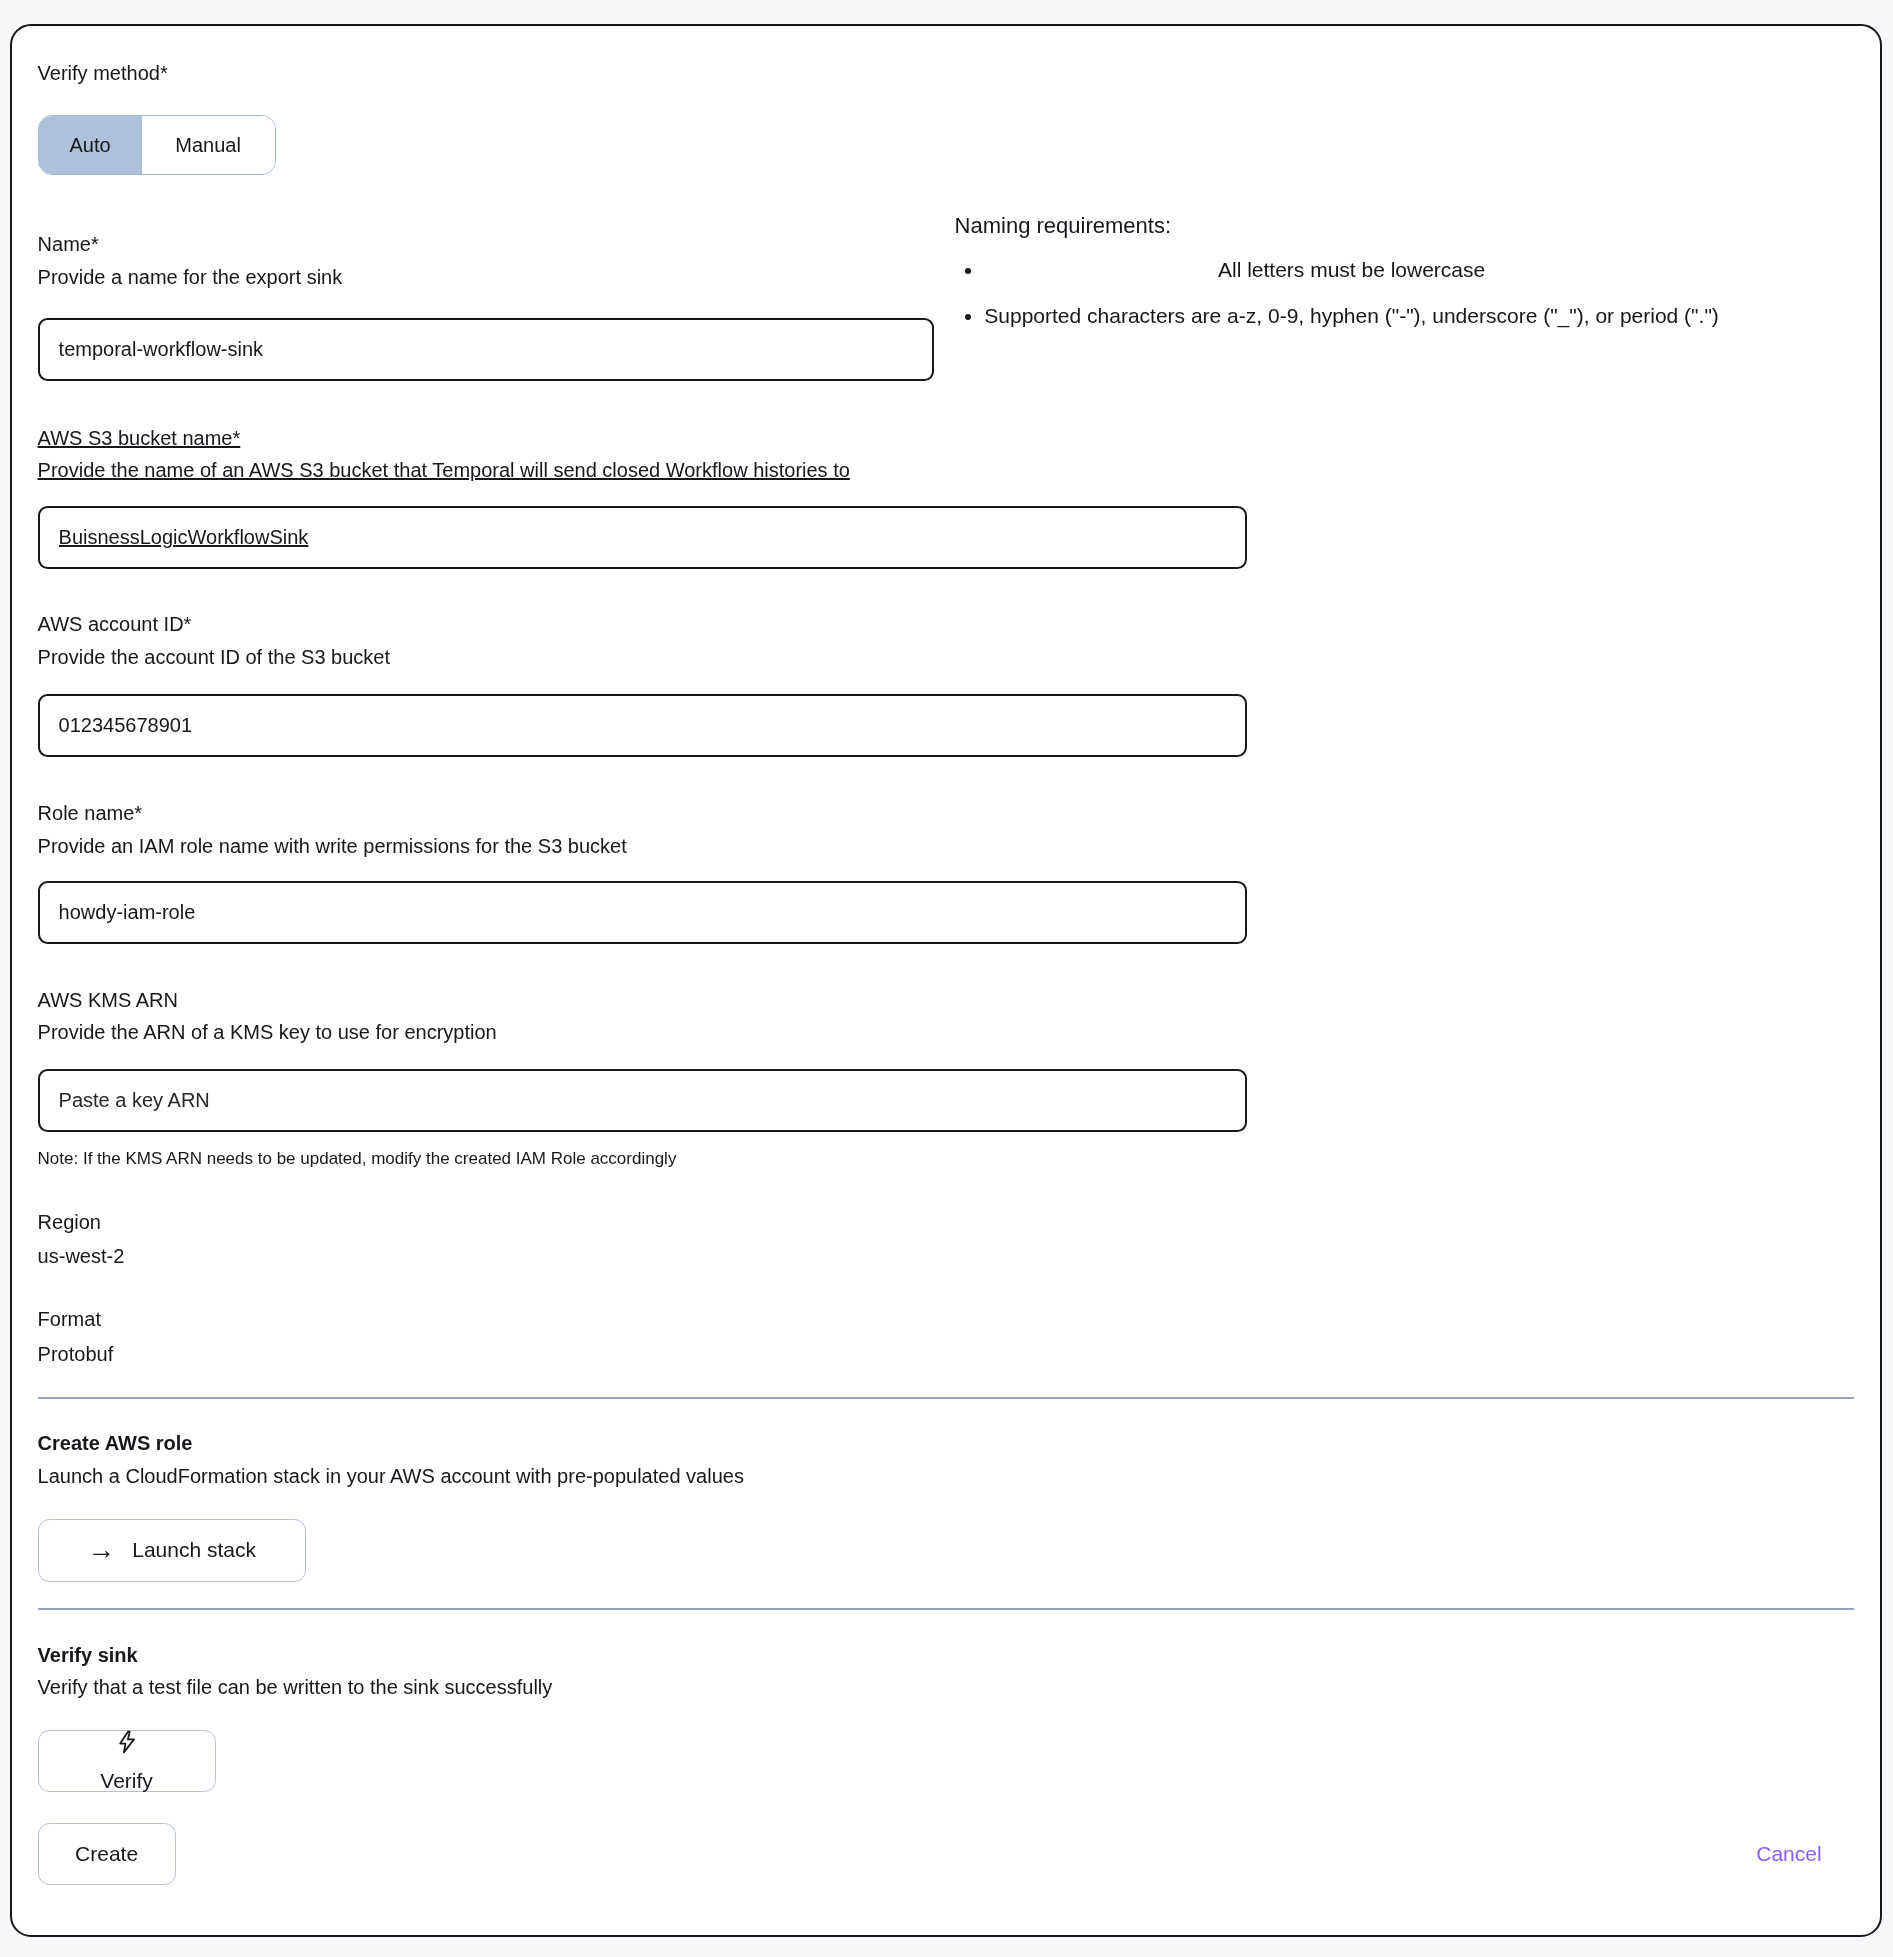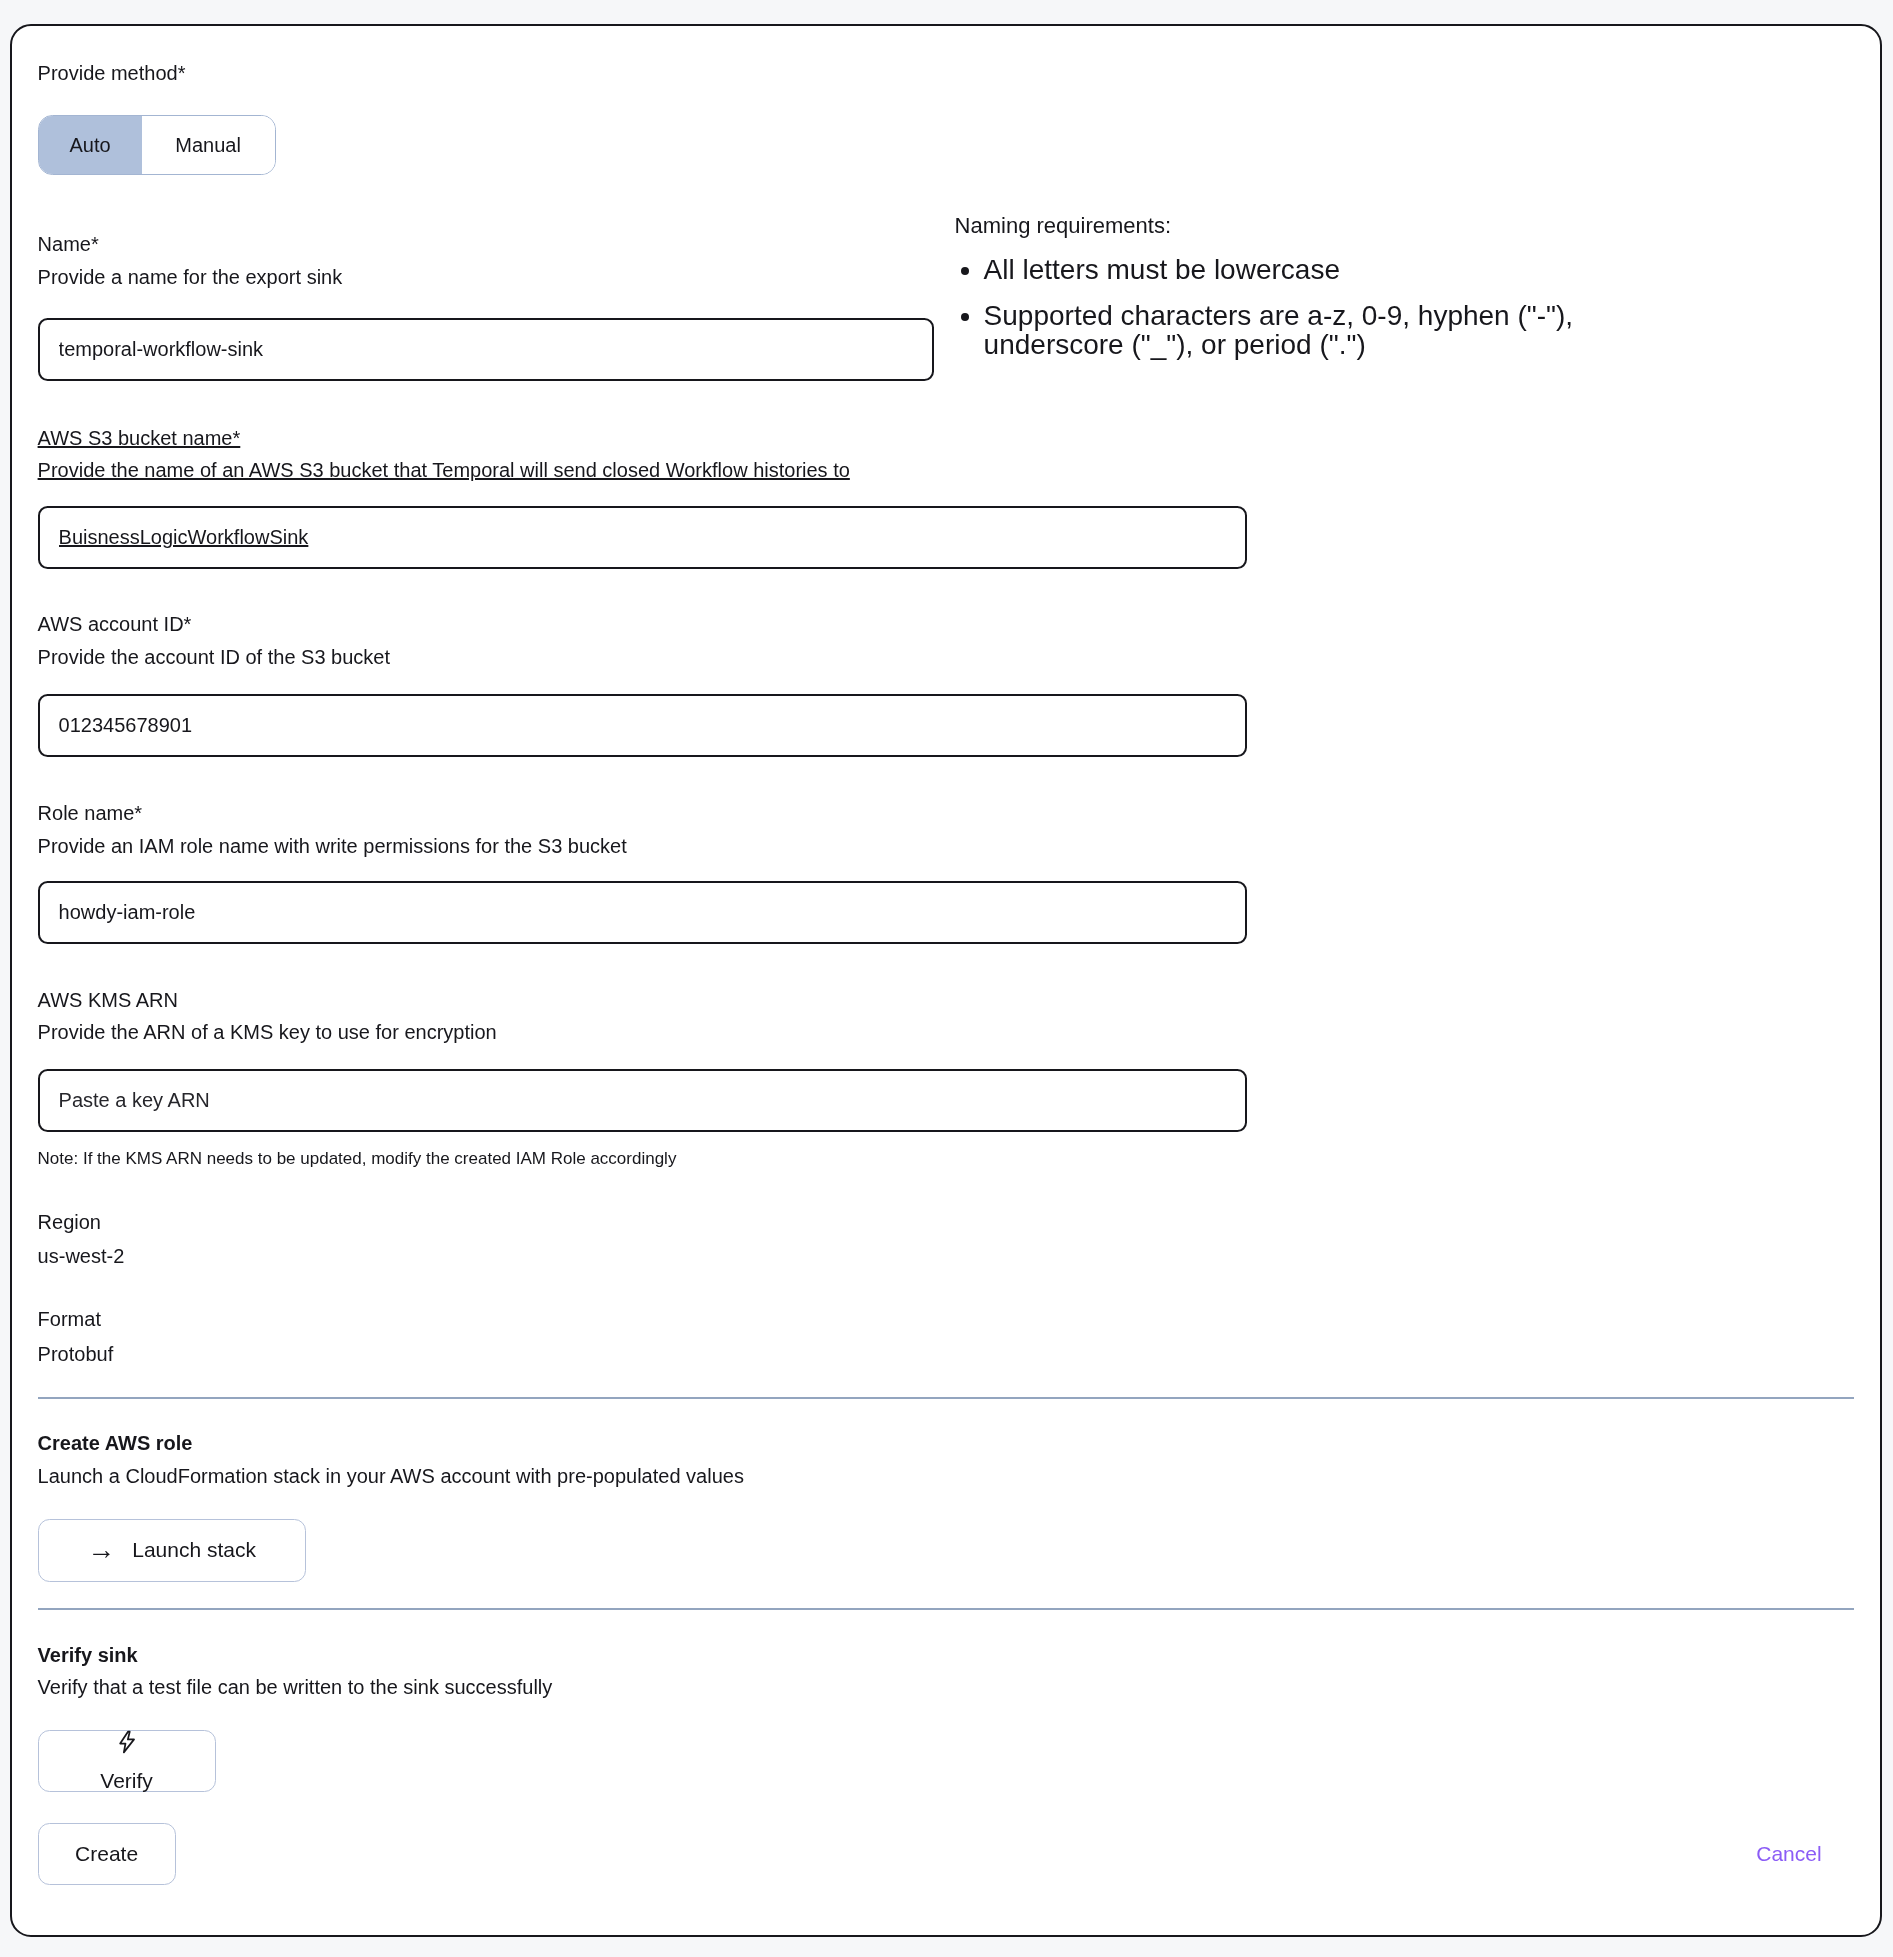--- a/index.html
+++ b/index.html
@@ -68,21 +68,21 @@
   .seg-auto   { width: 103px; }
   .seg-manual { width: 133px; }
 
   .naming {
     position: absolute;
     left: 943px; top: 185px;
     width: 765px;
   }
   .naming-title { font-size: 22px; line-height: 29px; }
   .naming ul { margin: 15.3px 0 0 0; padding-left: 29px; }
-  .naming li { font-size: 28px; line-height: 29px; margin-bottom: 17px; }
+  .naming li { font-size: 21px; line-height: 29px; margin-bottom: 17px; text-align: center; }
 
   .info-label { font-size: 20px; line-height: 26px; }
   .info-value { font-size: 20px; line-height: 26px; margin-top: 8.6px; }
   .mt-region { margin-top: 39px; }
   .mt-format { margin-top: 37px; }
 
   .divider {
     border: none;
     border-top: 2.4px solid #93a5bf;
     margin: 0;
@@ -120,21 +120,21 @@
     font-family: "Liberation Sans", sans-serif;
     font-size: 21px; color: #8b5cf6;
     cursor: pointer; padding: 0;
   }
 </style>
 </head>
 <body>
 
 <div class="panel">
 
-  <div class="field-label">Provide method*</div>
+  <div class="field-label">Verify method*</div>
 
   <div class="toggle">
     <button class="seg seg-auto selected">Auto</button>
     <button class="seg seg-manual">Manual</button>
   </div>
 
   <div class="naming">
     <div class="naming-title">Naming requirements:</div>
     <ul>
       <li>All letters must be lowercase</li>

